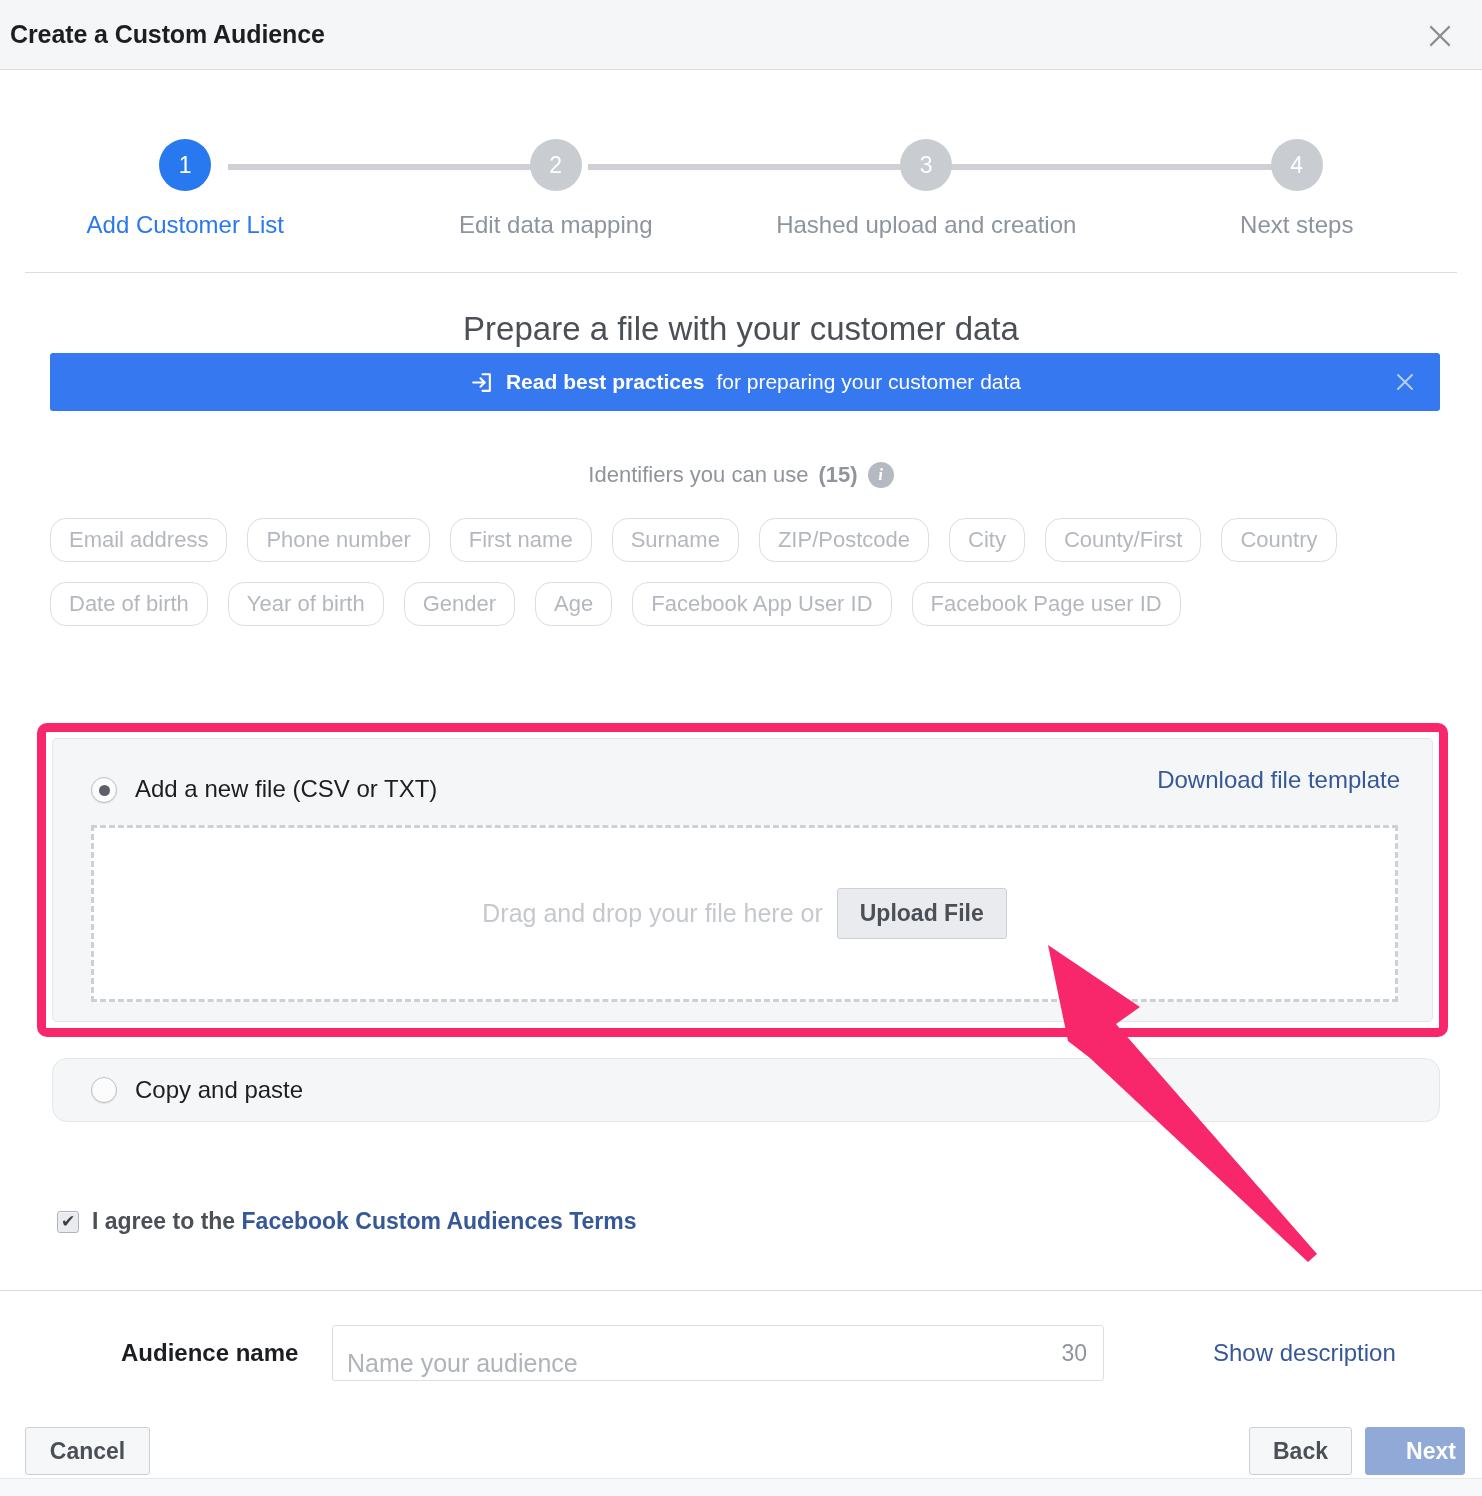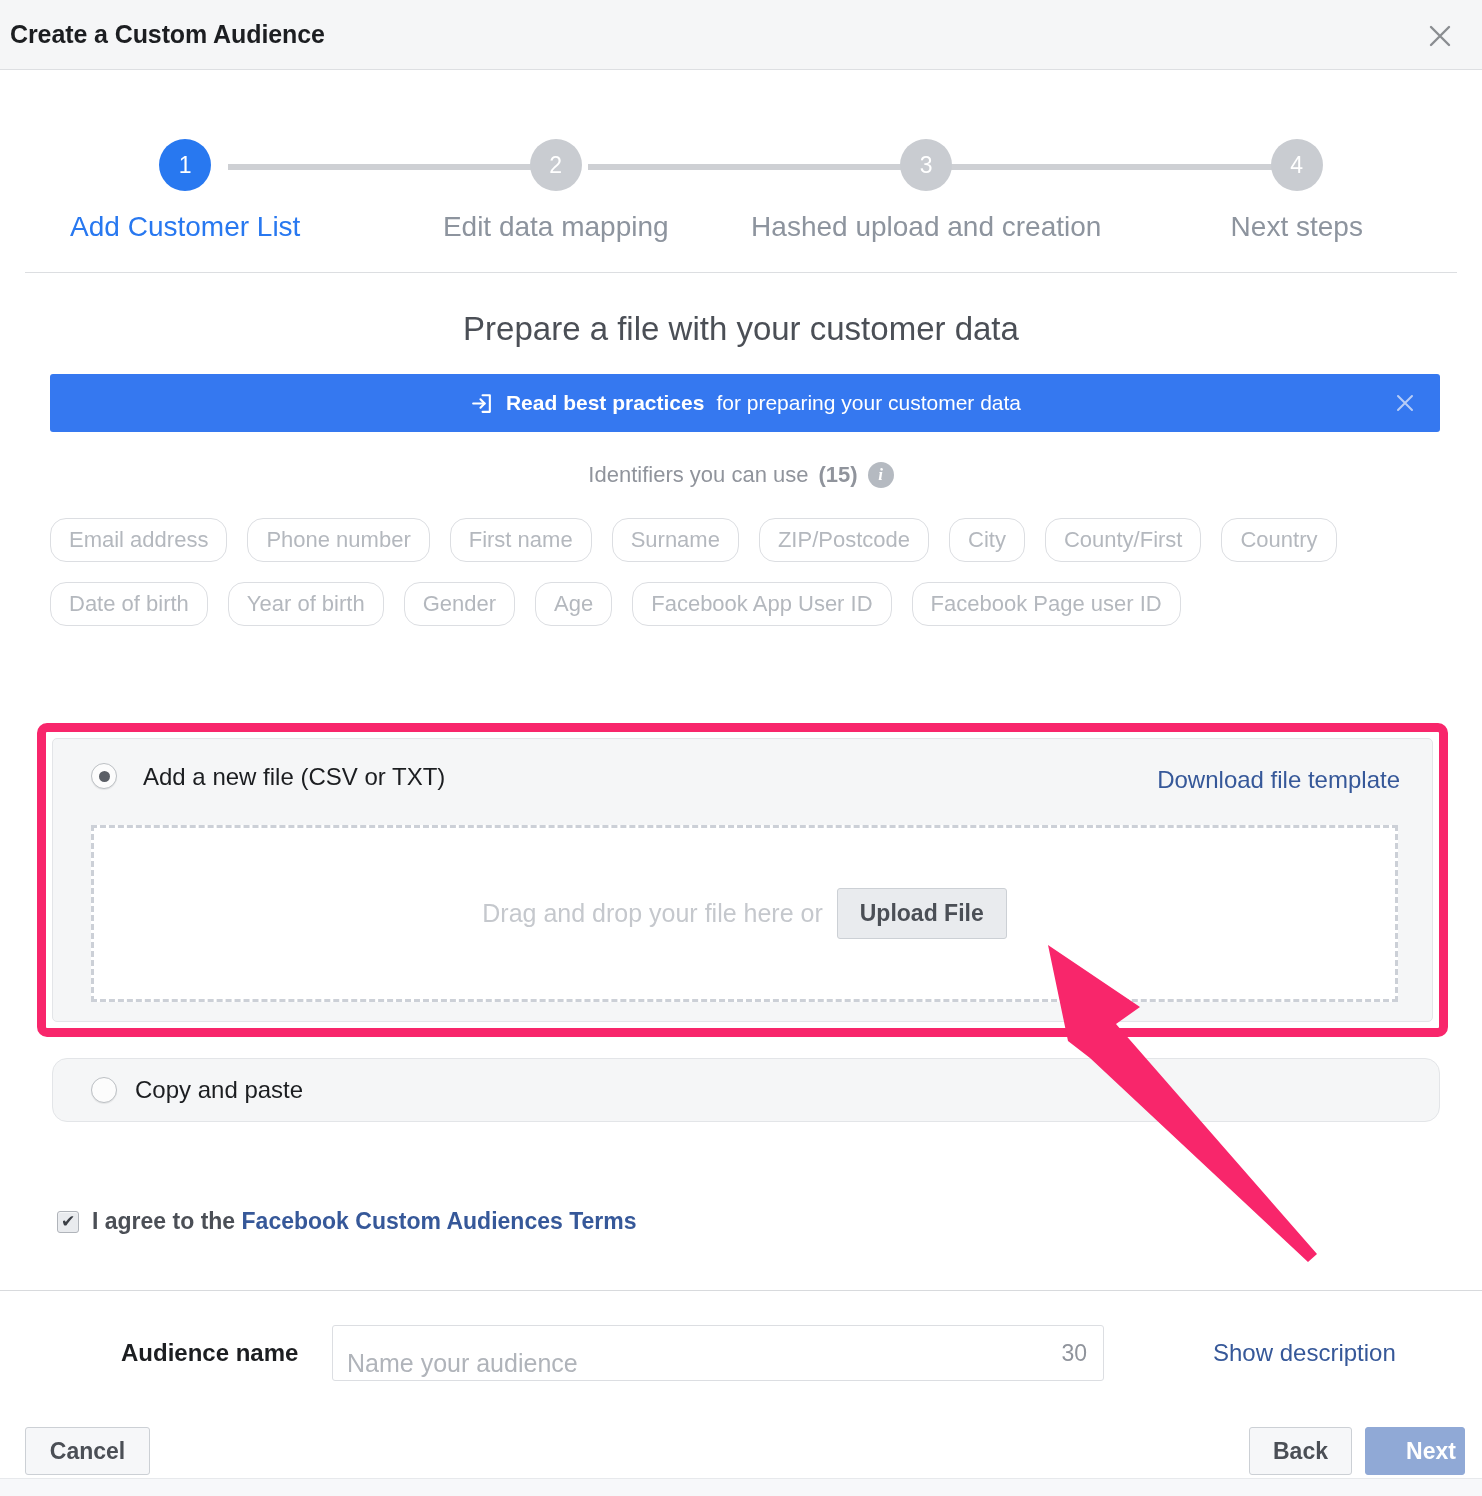--- a/index.html
+++ b/index.html
@@ -43,21 +43,21 @@
     align-items: center; padding-top: 69px;
   }
   .step-circle {
     width: 52px; height: 52px; border-radius: 50%;
     background: #c9ccd1; color: #ffffff;
     display: flex; align-items: center; justify-content: center;
     font-size: 23px; font-weight: normal; position: relative; z-index: 2;
   }
   .step.active .step-circle { background: #2878f0; }
   .step-label {
-    margin-top: 20px; font-size: 28px; color: #8d949e; white-space: nowrap;
+    margin-top: 20px; font-size: 24px; color: #8d949e; white-space: nowrap;
   }
   .step.active .step-label { color: #2878f0; }
   .step-bar {
     position: absolute; top: 94px; height: 6px; background: #ced0d4; z-index: 1;
   }
   .bar1 { left: 228px; width: 334px; }
   .bar2 { left: 588px; width: 334px; }
   .bar3 { left: 948px; width: 334px; }
 
   .divider-top {
@@ -65,21 +65,21 @@
     background: #dcdee1;
   }
 
   
   .page-title {
     position: absolute; left: 0; top: 310px; width: 1482px;
     text-align: center; font-size: 33px; color: #4b4f56; font-weight: normal;
   }
 
   .banner {
-    position: absolute; left: 50px; top: 374px; width: 1390px; height: 58px;
+    position: absolute; left: 50px; top: 353px; width: 1390px; height: 58px;
     background: #3578f0; border-radius: 3px;
     display: flex; align-items: center; justify-content: center;
     color: #ffffff; font-size: 21px;
   }
   .banner-inner { display: flex; align-items: center; gap: 12px; }
   .banner-icon { display: flex; align-items: center; }
   .banner-strong { font-weight: bold; }
   .banner-rest { font-weight: normal; }
   .banner-close {
     position: absolute; right: 22px; top: 50%; transform: translateY(-50%);
@@ -116,21 +116,21 @@
     position: absolute; left: 37px; top: 723px; width: 1411px; height: 314px;
     border: 9px solid #f8266b; border-radius: 10px;
   }
 
   .option-card-file {
     position: absolute; left: 52px; top: 738px; width: 1381px; height: 284px;
     background: #f5f6f7; border: 1px solid #e3e5e8; border-radius: 5px;
   }
   .option-head {
     position: absolute; left: 38px; top: 24px; right: 30px; height: 40px;
-    display: flex; align-items: flex-start; gap: 8px;
+    display: flex; align-items: flex-end;
   }
   .radio {
     width: 26px; height: 26px; border-radius: 50%;
     border: 1px solid #bcc0c4; background: #fcfcfc;
     display: flex; align-items: center; justify-content: center;
     margin-right: 18px; flex: none; cursor: pointer;
     box-shadow: 0 1px 1px rgba(0,0,0,.07);
   }
   .radio .dot { width: 11px; height: 11px; border-radius: 50%; background: #5b5f66; }
   .option-label { font-size: 24px; color: #1c1e21; font-weight: normal; }

